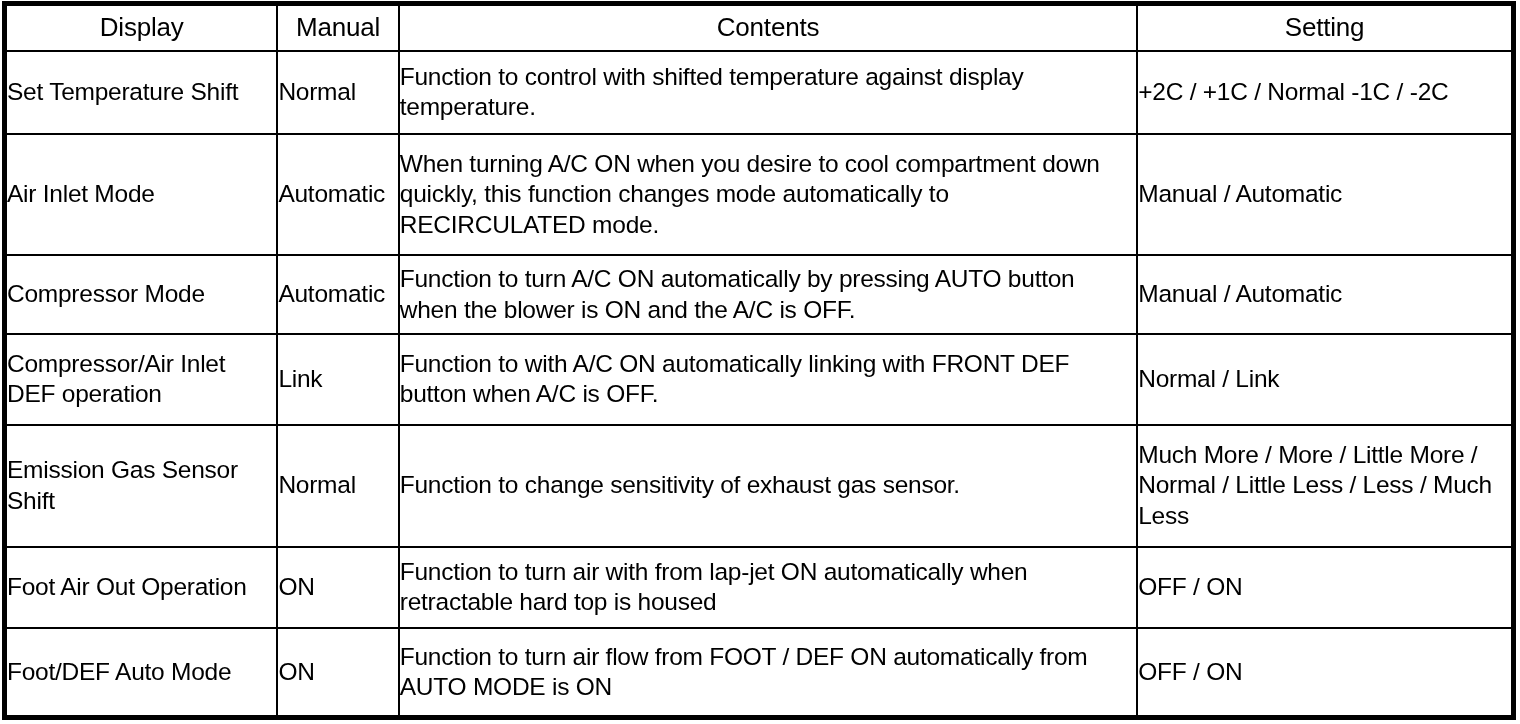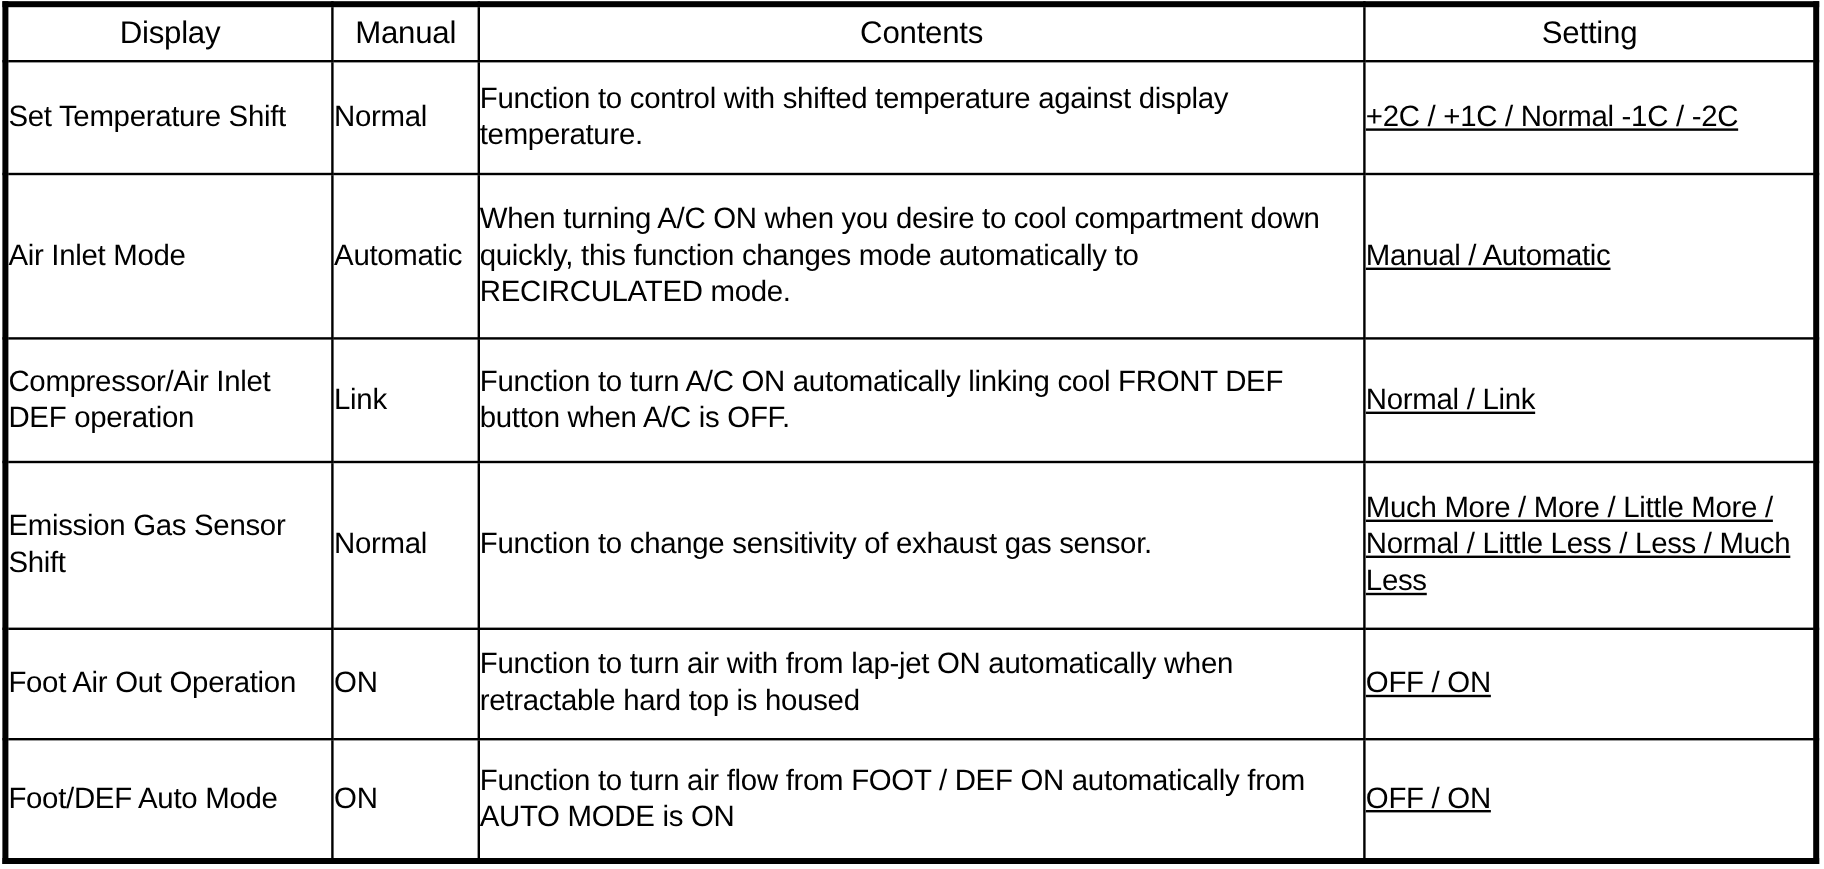--- a/index.html
+++ b/index.html
@@ -57,21 +57,21 @@
 
   
   tbody td {
     font-size: 24.5px;
     line-height: 1.24;
     letter-spacing: -0.25px;
   }
   .cell-pad-display  { padding: 0 4px 0 7px; margin-left: 20px; }
   .cell-pad-default  { padding: 0 2px 0 5px; }
   .cell-pad-contents { padding: 0 6px 0 8px; margin-top: 48px; }
-  .cell-pad-setting  { padding: 0 4px 0 7px; text-decoration: underline; }
+  .cell-pad-setting  { padding: 0 4px 0 7px; }
 
   td.col-contents { vertical-align: middle; }
   td.col-setting  { vertical-align: middle; }
 
   
   tr.row-h-72  { height: 72px; }
   tr.row-h-104 { height: 104px; }
   tr.row-h-68  { height: 68px; }
   tr.row-h-78  { height: 78px; }
   tr.row-h-98  { height: 98px; }
@@ -107,25 +107,31 @@
         <td class="col-setting cell-pad-setting">+2C / +1C / Normal -1C / -2C</td>
       </tr>
 
       <tr class="row-h-104">
         <td class="col-display cell-pad-display">Air Inlet Mode</td>
         <td class="col-default cell-pad-default">Automatic</td>
         <td class="col-contents cell-pad-contents">When turning A/C ON when you desire to cool compartment down quickly, this function changes mode automatically to RECIRCULATED mode.</td>
         <td class="col-setting cell-pad-setting">Manual / Automatic</td>
       </tr>
 
+      <tr class="row-h-68">
+        <td class="col-display cell-pad-display">Compressor Mode</td>
+        <td class="col-default cell-pad-default">Automatic</td>
+        <td class="col-contents cell-pad-contents">Function to turn A/C ON automatically by pressing AUTO button when the blower is ON and the A/C is OFF.</td>
+        <td class="col-setting cell-pad-setting">Manual / Automatic</td>
+      </tr>
 
       <tr class="row-h-78">
         <td class="col-display cell-pad-display">Compressor/Air Inlet DEF operation</td>
         <td class="col-default cell-pad-default">Link</td>
-        <td class="col-contents cell-pad-contents">Function to turn A/C ON automatically linking cool FRONT DEF button when A/C is OFF.</td>
+        <td class="col-contents cell-pad-contents">Function to with A/C ON automatically linking with FRONT DEF button when A/C is OFF.</td>
         <td class="col-setting cell-pad-setting">Normal / Link</td>
       </tr>
 
 
       <tr class="row-h-105">
         <td class="col-display cell-pad-display">Emission Gas Sensor Shift</td>
         <td class="col-default cell-pad-default">Normal</td>
         <td class="col-contents cell-pad-contents">Function to change sensitivity of exhaust gas sensor.</td>
         <td class="col-setting cell-pad-setting">Much More / More / Little More / Normal / Little Less / Less / Much Less</td>
       </tr>

